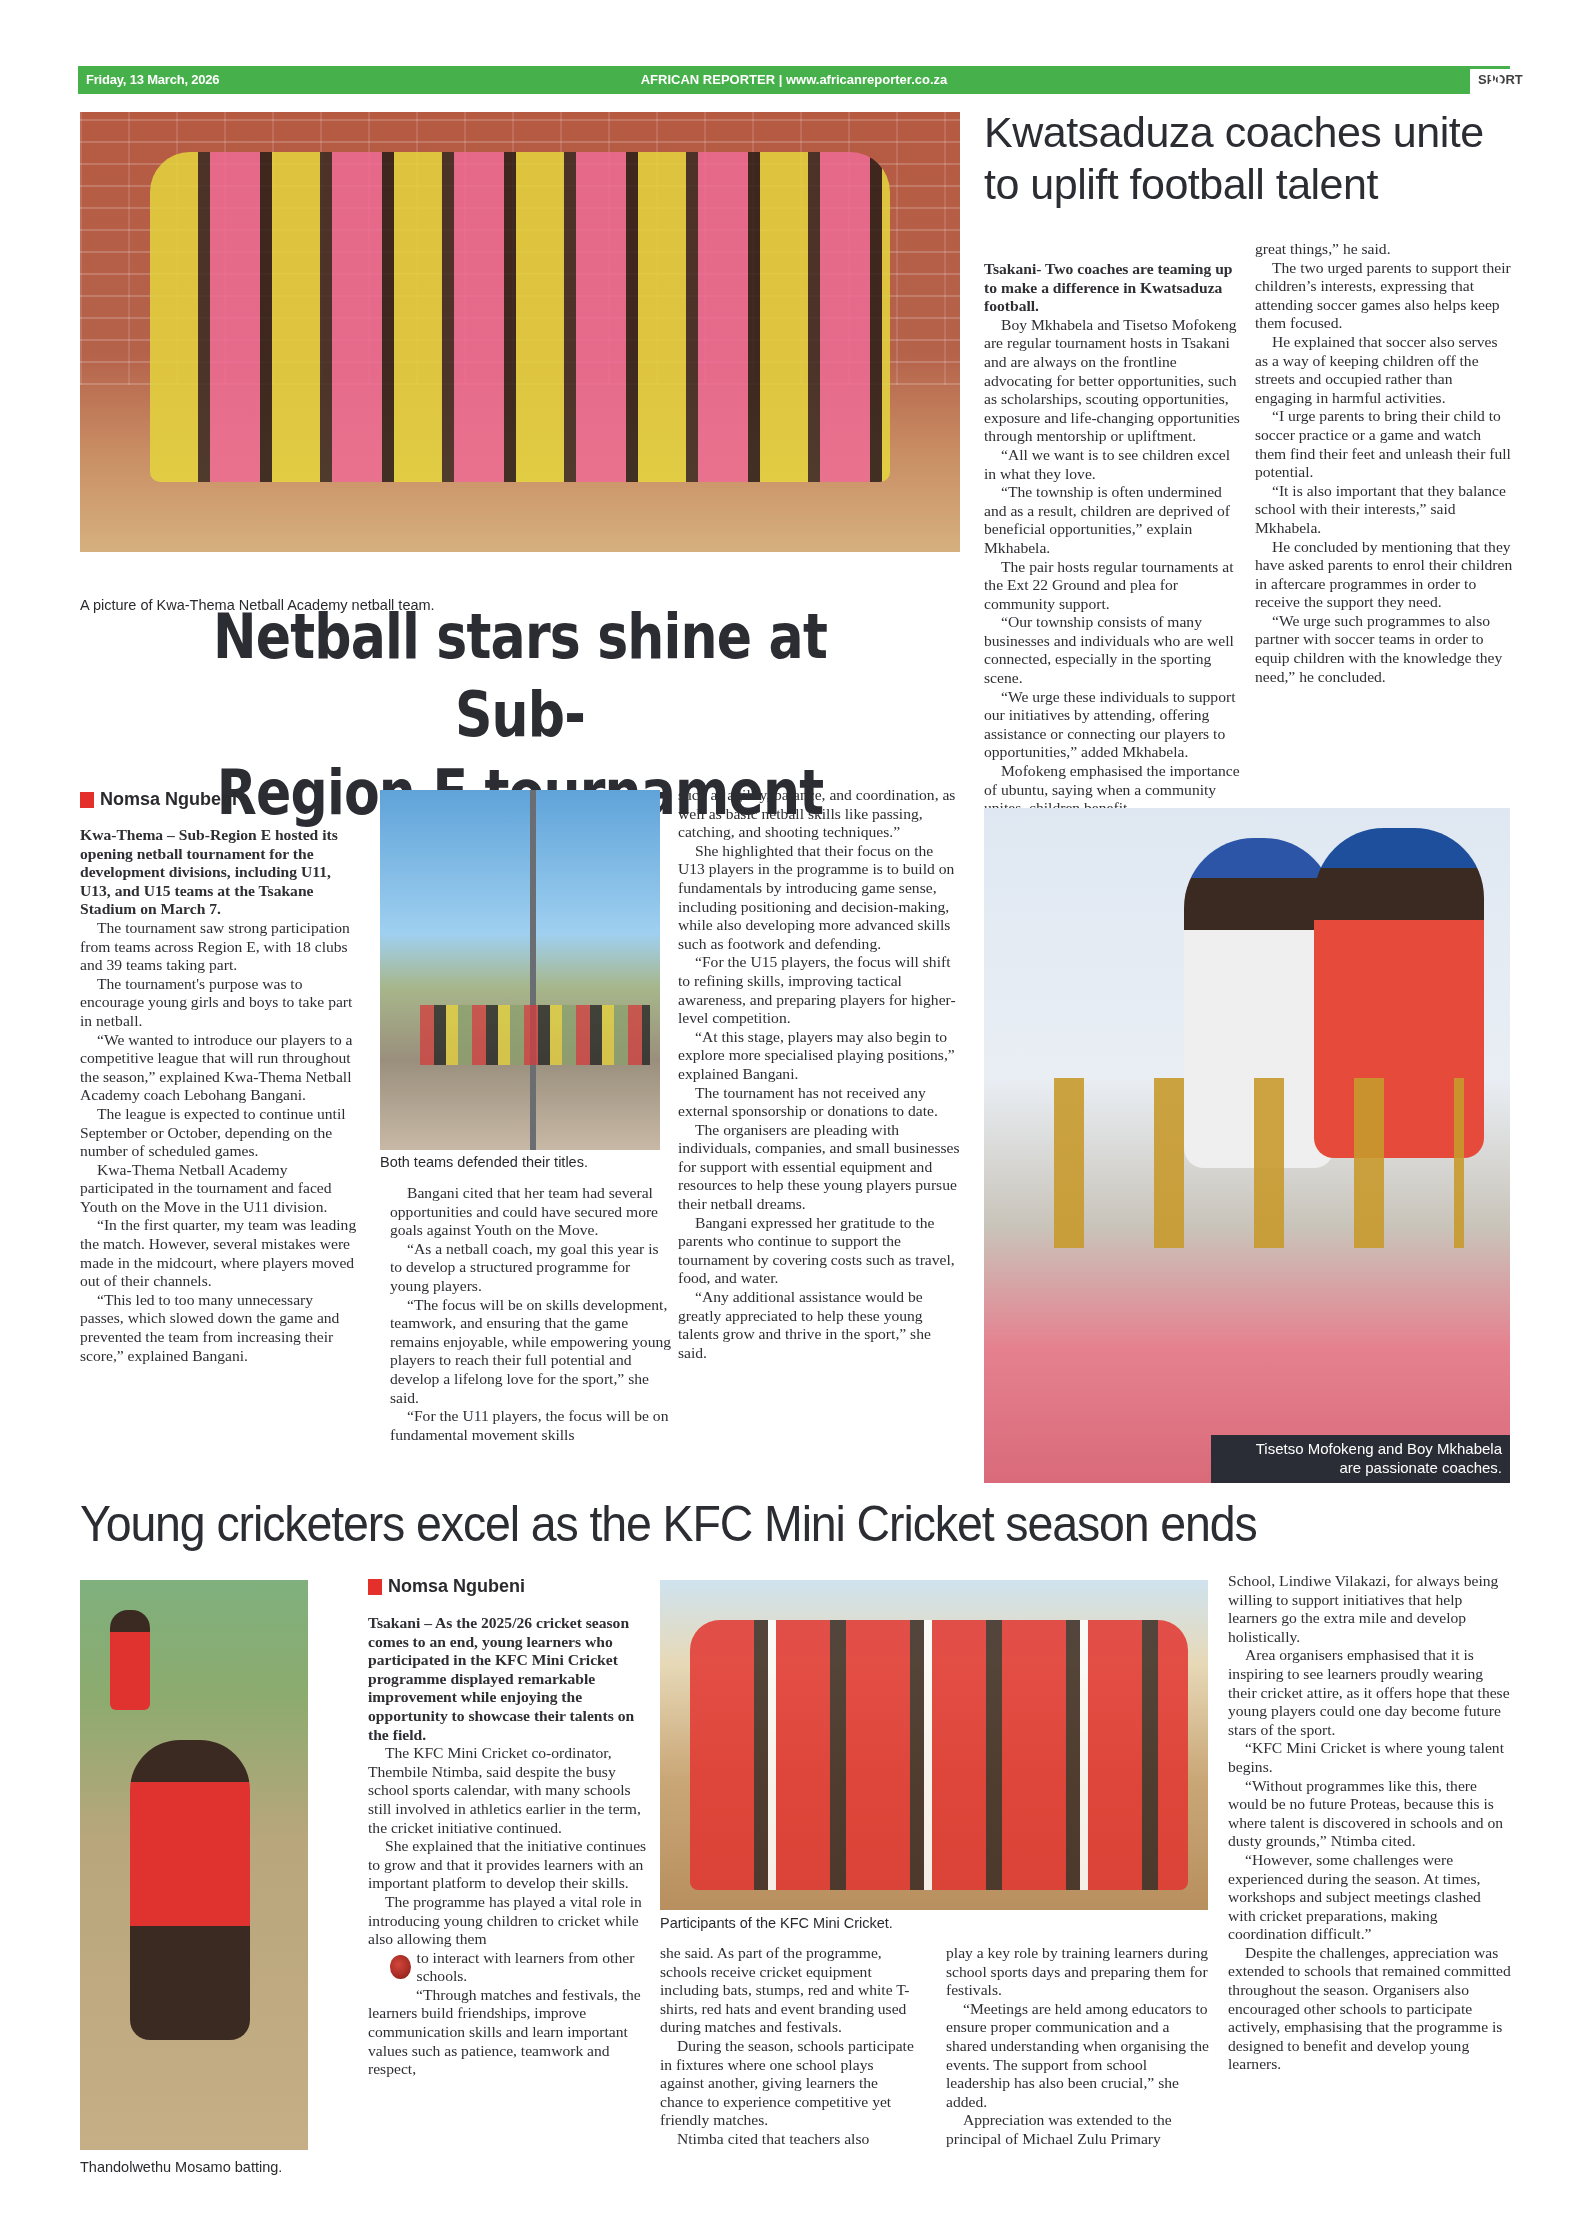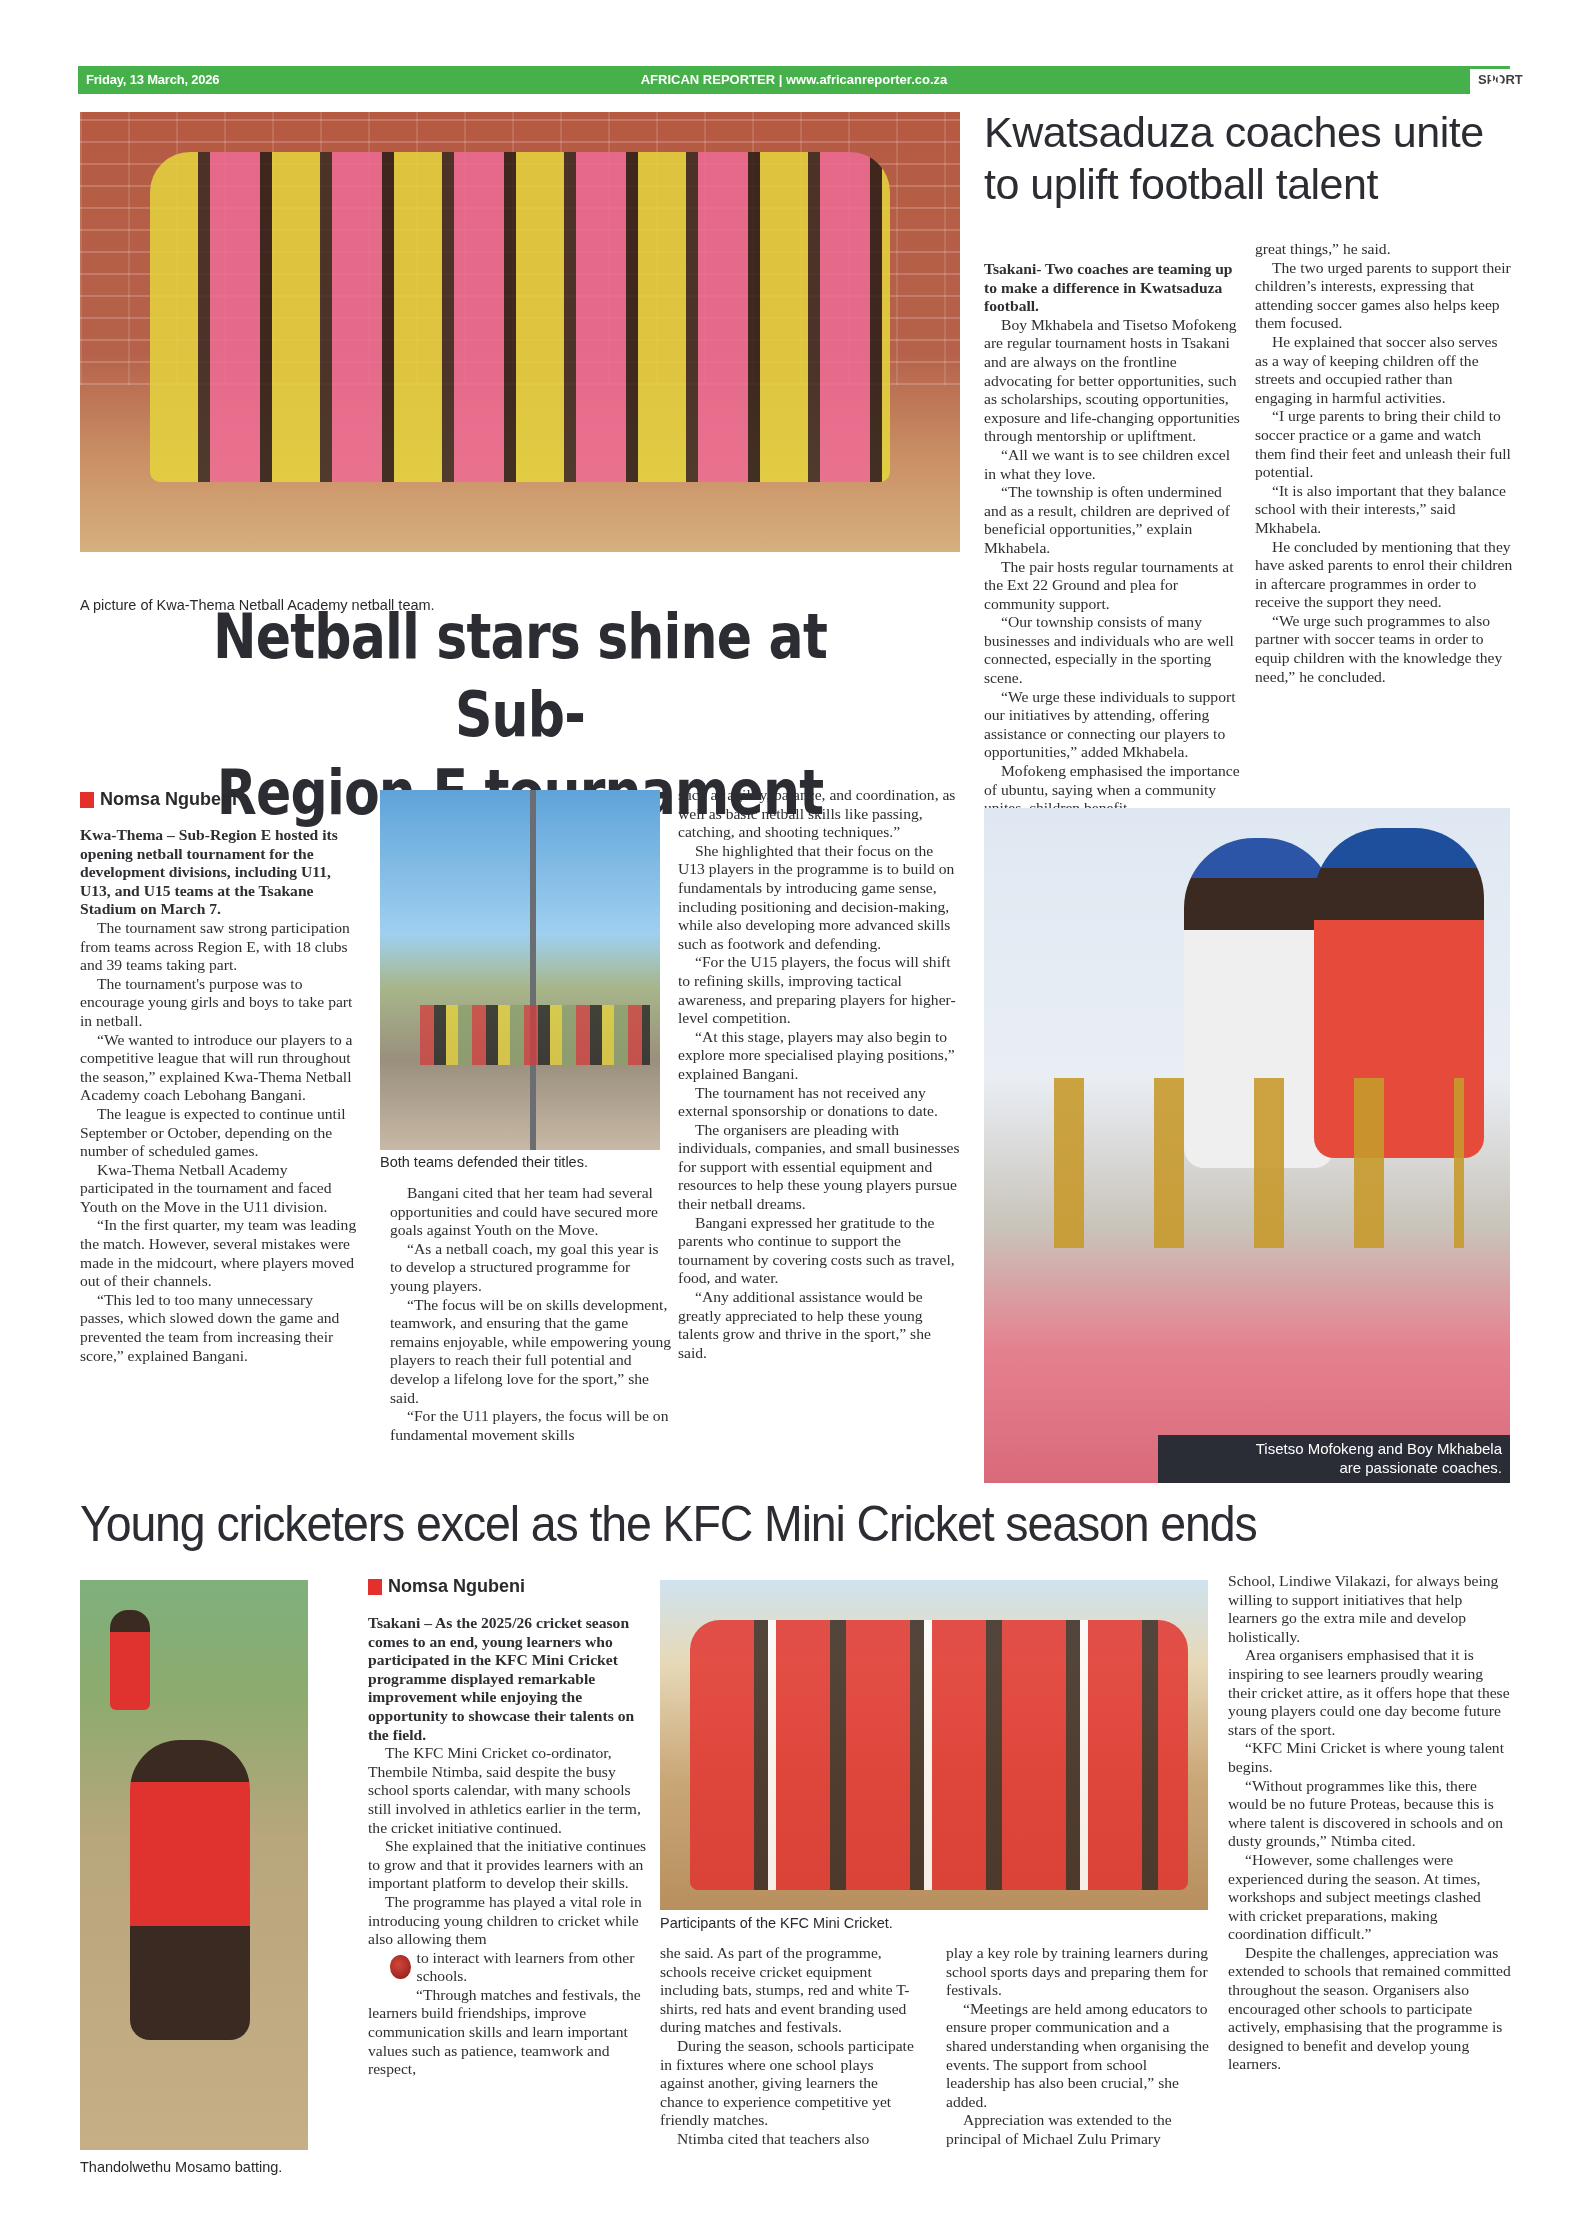--- a/index.html
+++ b/index.html
@@ -28,21 +28,21 @@
   .photo-netball-game { left: 380px; top: 790px; width: 280px; height: 360px;
      background: linear-gradient(180deg, #5fa3d9 0%, #9fd0f0 40%, #a7b68a 55%, #9a8f7d 75%, #c8b9a6 100%); }
   .photo-netball-game .pole { position:absolute; left: 150px; top: 0; width: 6px; height: 360px; background:#6a6d72; }
   .photo-netball-game .crowd { position:absolute; left: 40px; right: 10px; top: 215px; height: 60px; background: repeating-linear-gradient(90deg, #d23c3c 0 14px, #1f1f1f 14px 26px, #e8d33b 26px 38px, #8aa06b 38px 52px); opacity: 0.75; }
   .photo-coaches { left: 984px; top: 808px; width: 526px; height: 675px;
      background: linear-gradient(180deg, #dfe8f2 0%, #e9eef4 40%, #c9c4ba 62%, #e5818f 80%, #d96a7a 100%); }
   .photo-coaches .man1 { position:absolute; left: 200px; top: 30px; width: 150px; height: 330px; background: linear-gradient(180deg, #2d55a7 0 12%, #3b2a21 12% 28%, #efefef 28% 100%); border-radius: 70px 70px 20px 20px; }
   .photo-coaches .man2 { position:absolute; left: 330px; top: 20px; width: 170px; height: 330px; background: linear-gradient(180deg, #1d4f9c 0 12%, #3b2a21 12% 28%, #e54a3a 28% 100%); border-radius: 70px 70px 20px 20px; }
   .photo-coaches .trophies { position:absolute; left: 30px; top: 270px; width: 450px; height: 170px;
      background: repeating-linear-gradient(90deg, transparent 0 40px, #c79a2c 40px 70px, transparent 70px 100px); opacity: 0.9; }
-  .photo-coaches .caption-overlay { position:absolute; right: 0; bottom: 0; width: 352px; background: #2a2d35; color:#fff;
+  .photo-coaches .caption-overlay { position:absolute; right: 0; bottom: 0; width: 299px; background: #2a2d35; color:#fff;
      font-family: "Liberation Sans", sans-serif; font-size: 15px; line-height: 19px; text-align: right; padding: 4px 8px 6px 8px; }
   .photo-cricket-batter { left: 80px; top: 1580px; width: 228px; height: 570px;
      background: linear-gradient(180deg, #7fb07d 0%, #8cab6f 20%, #b8a67c 45%, #c6ae86 100%); }
   .photo-cricket-batter .kid { position:absolute; left: 50px; top: 160px; width: 120px; height: 300px; background: linear-gradient(180deg, #3a2a22 0 14%, #e0322e 14% 62%, #3a2a22 62% 100%); border-radius: 50px 50px 20px 20px; }
   .photo-cricket-batter .kid2 { position:absolute; left: 30px; top: 30px; width: 40px; height: 100px; background: linear-gradient(180deg, #3a2a22 0 22%, #e0322e 22% 100%); border-radius: 18px 18px 6px 6px; }
   .photo-cricket-group { left: 660px; top: 1580px; width: 548px; height: 330px;
      background: linear-gradient(180deg, #cfe3ef 0%, #e7d9b8 25%, #caa777 60%, #b88f5f 100%); }
   .photo-cricket-group .kids { position:absolute; left: 30px; right: 20px; top: 40px; height: 270px;
      background: repeating-linear-gradient(90deg, #e23530 0 64px, #3a2a22 64px 78px, #ffffff 78px 86px, #e23530 86px 140px, #3a2a22 140px 156px); opacity: 0.85; border-radius: 30px 30px 8px 8px; }
 

